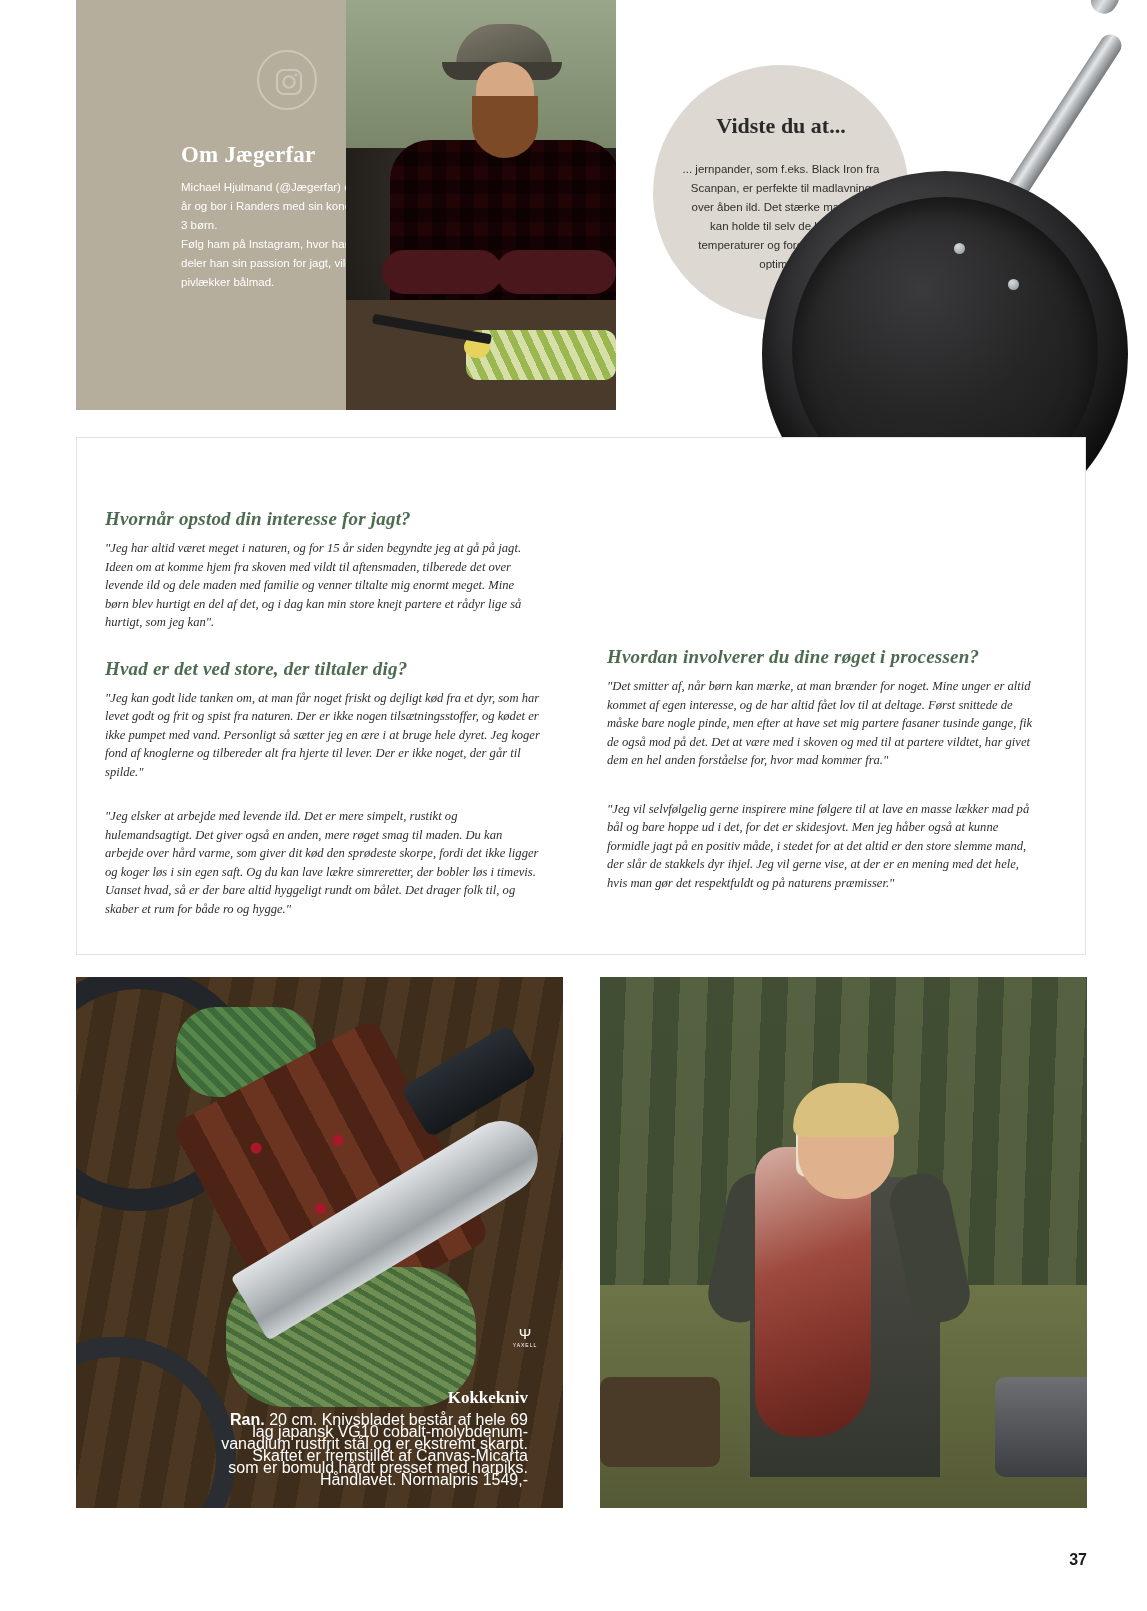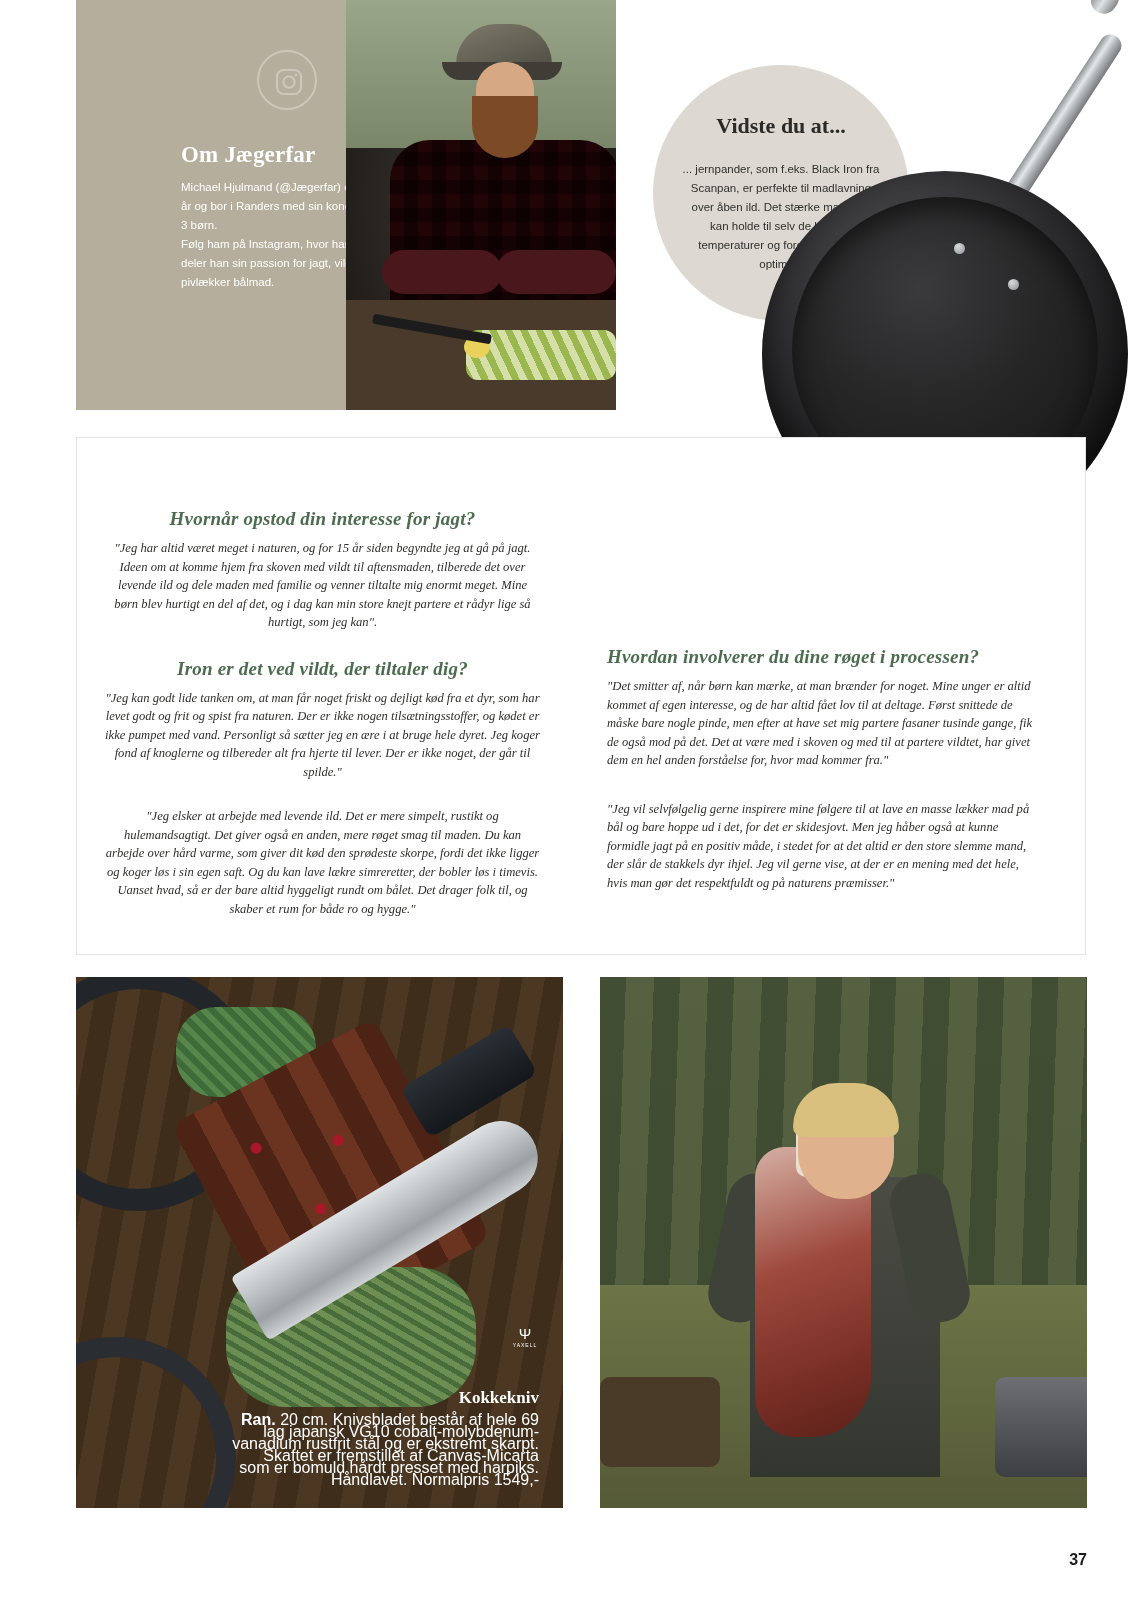--- a/index.html
+++ b/index.html
@@ -97,21 +97,21 @@
     background:radial-gradient(circle at 35% 30%,#d9dcde,#8c9093);}
   .rivet.a{left:192px;top:72px;}
   .rivet.b{left:246px;top:108px;}
 
   
   .interview{
     position:absolute;left:76px;top:437px;width:1010px;height:518px;
     background:#ffffff;border:1px solid #e3e3e3;box-sizing:border-box;
   }
   .q-col{position:absolute;top:70px;width:435px;}
-  .col-left{left:28px;text-align:center;}
+  .col-left{left:28px;}
   .col-right{left:530px;}
   .q-head{
     font-family:"Liberation Serif", serif;font-style:italic;font-weight:700;
     font-size:19px;color:#4c6b4f;margin:0 0 9px 0;letter-spacing:.2px;
   }
   .q-body{
     font-family:"Liberation Serif", serif;font-style:italic;
     font-size:12.6px;line-height:18.5px;color:#2e2e2c;margin:0 0 26px 0;
   }
   .col-right .q-head{margin-top:0;}
@@ -138,21 +138,21 @@
                radial-gradient(circle at 50% 85%,#a8172a 0 5px,transparent 6px);}
   .food .knife-blade{position:absolute;left:150px;top:210px;width:330px;height:74px;transform:rotate(-31deg);
     border-radius:6px 40px 40px 6px;
     background:linear-gradient(180deg,#dfe2e4 0%,#b9bec1 40%,#9aa0a3 70%,#cfd3d6 100%);}
   .food .knife-handle{position:absolute;left:330px;top:75px;width:126px;height:58px;transform:rotate(-31deg);
     border-radius:10px;background:linear-gradient(180deg,#2a2f35,#14181c);}
   .food .pan-edge{position:absolute;left:-60px;top:-10px;width:200px;height:200px;border-radius:50%;
     border:22px solid #22252a;}
   .food .pan-edge2{position:absolute;left:-80px;top:360px;width:200px;height:200px;border-radius:50%;
     border:20px solid #2a2d31;}
-  .food-caption{position:absolute;right:24px;bottom:22px;width:310px;text-align:right;color:#ffffff;}
+  .food-caption{position:absolute;right:35px;bottom:22px;width:310px;text-align:right;color:#ffffff;}
   .brand-badge{position:absolute;right:20px;bottom:152px;width:36px;height:30px;text-align:center;}
   .brand-badge .mark{font-size:15px;color:#ffffff;line-height:16px;}
   .brand-badge .sub{font-size:5px;color:#ffffff;letter-spacing:1px;}
   .food-caption .title{font-family:"Liberation Serif", serif;font-weight:700;font-size:17px;margin-bottom:6px;}
   .food-caption .desc{font-size:16px;line-height:12px;}
   .food-caption .desc b{font-weight:700;}
 
   
   .boy{
     position:absolute;left:600px;top:977px;width:487px;height:531px;overflow:hidden;
@@ -230,21 +230,21 @@
       <div class="rivet b"></div>
     </div>
   </div>
 
   <div class="interview">
 
     <div class="q-col col-left">
       <h3 class="q-head">Hvornår opstod din interesse for jagt?</h3>
       <p class="q-body">"Jeg har altid været meget i naturen, og for 15 år siden begyndte jeg at gå på jagt. Ideen om at komme hjem fra skoven med vildt til aftensmaden, tilberede det over levende ild og dele maden med familie og venner tiltalte mig enormt meget. Mine børn blev hurtigt en del af det, og i dag kan min store knejt partere et rådyr lige så hurtigt, som jeg kan".</p>
 
-      <h3 class="q-head">Iron er det ved vildt, der tiltaler dig?</h3>
+      <h3 class="q-head">Hvad er det ved store, der tiltaler dig?</h3>
       <p class="q-body">"Jeg kan godt lide tanken om, at man får noget friskt og dejligt kød fra et dyr, som har levet godt og frit og spist fra naturen. Der er ikke nogen tilsætningsstoffer, og kødet er ikke pumpet med vand. Personligt så sætter jeg en ære i at bruge hele dyret. Jeg koger fond af knoglerne og tilbereder alt fra hjerte til lever. Der er ikke noget, der går til spilde."</p>
 
       <p class="q-body">"Jeg elsker at arbejde med levende ild. Det er mere simpelt, rustikt og hulemandsagtigt. Det giver også en anden, mere røget smag til maden. Du kan arbejde over hård varme, som giver dit kød den sprødeste skorpe, fordi det ikke ligger og koger løs i sin egen saft. Og du kan lave lækre simreretter, der bobler løs i timevis. Uanset hvad, så er der bare altid hyggeligt rundt om bålet. Det drager folk til, og skaber et rum for både ro og hygge."</p>
     </div>
 
     <div class="q-col col-right" style="top:208px">
       <h3 class="q-head">Hvordan involverer du dine røget i processen?</h3>
       <p class="q-body spacer-q">"Det smitter af, når børn kan mærke, at man brænder for noget. Mine unger er altid kommet af egen interesse, og de har altid fået lov til at deltage. Først snittede de måske bare nogle pinde, men efter at have set mig partere fasaner tusinde gange, fik de også mod på det. Det at være med i skoven og med til at partere vildtet, har givet dem en hel anden forståelse for, hvor mad kommer fra."</p>
 
       <p class="q-body">"Jeg vil selvfølgelig gerne inspirere mine følgere til at lave en masse lækker mad på bål og bare hoppe ud i det, for det er skidesjovt. Men jeg håber også at kunne formidle jagt på en positiv måde, i stedet for at det altid er den store slemme mand, der slår de stakkels dyr ihjel. Jeg vil gerne vise, at der er en mening med det hele, hvis man gør det respektfuldt og på naturens præmisser."</p>

